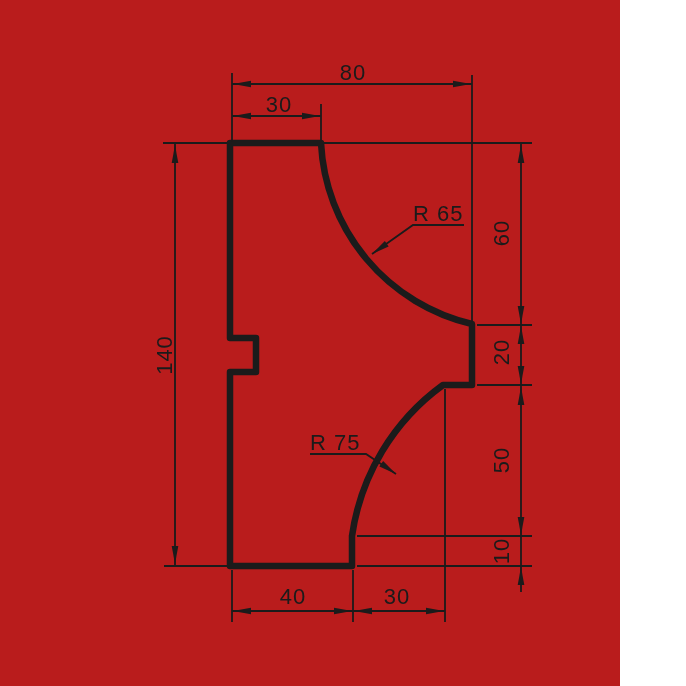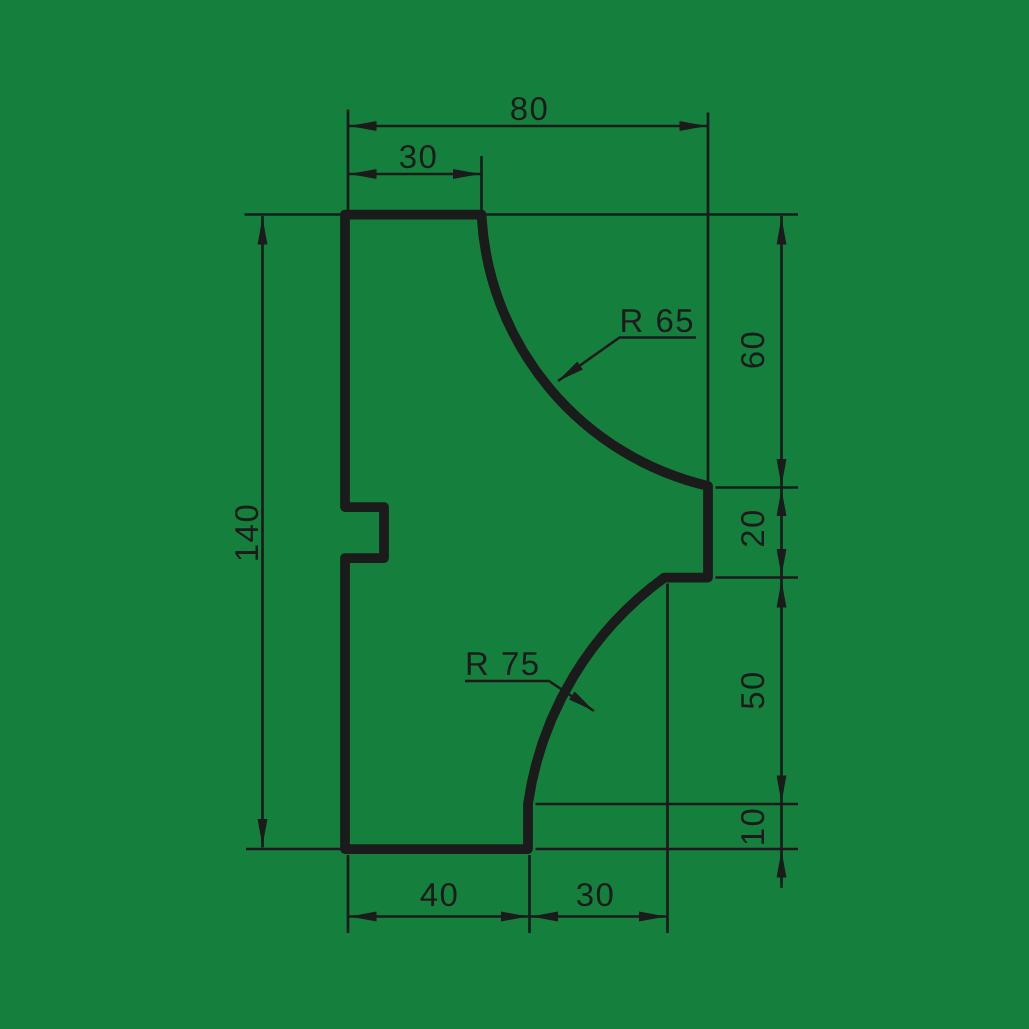--- a/index.html
+++ b/index.html
@@ -1,16 +1,16 @@
 <!DOCTYPE html>
 <html><head>
 <meta charset="utf-8">
 <style>
   html,body{margin:0;padding:0;background:#ffffff;}
-  .canvas-wrap{width:686px;height:686px;background:#15803d;overflow:hidden;}
+  .canvas-wrap{width:620px;height:686px;background:#b91c1c;overflow:hidden;}
   svg{display:block;}
   text{font-family:"Liberation Sans","DejaVu Sans",sans-serif;font-size:22px;letter-spacing:1px;}
   .rlabel{letter-spacing:1px;}
 </style>
 </head>
 <body>
 
 <div class="canvas-wrap">
 <svg width="686" height="686" viewBox="0 0 686 686">
   <defs>

